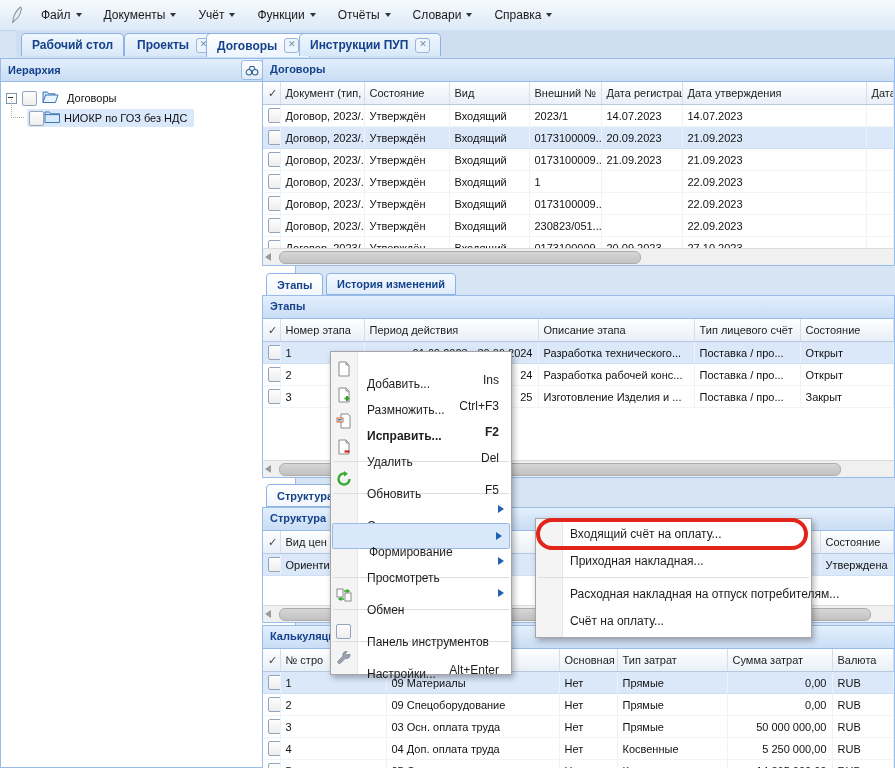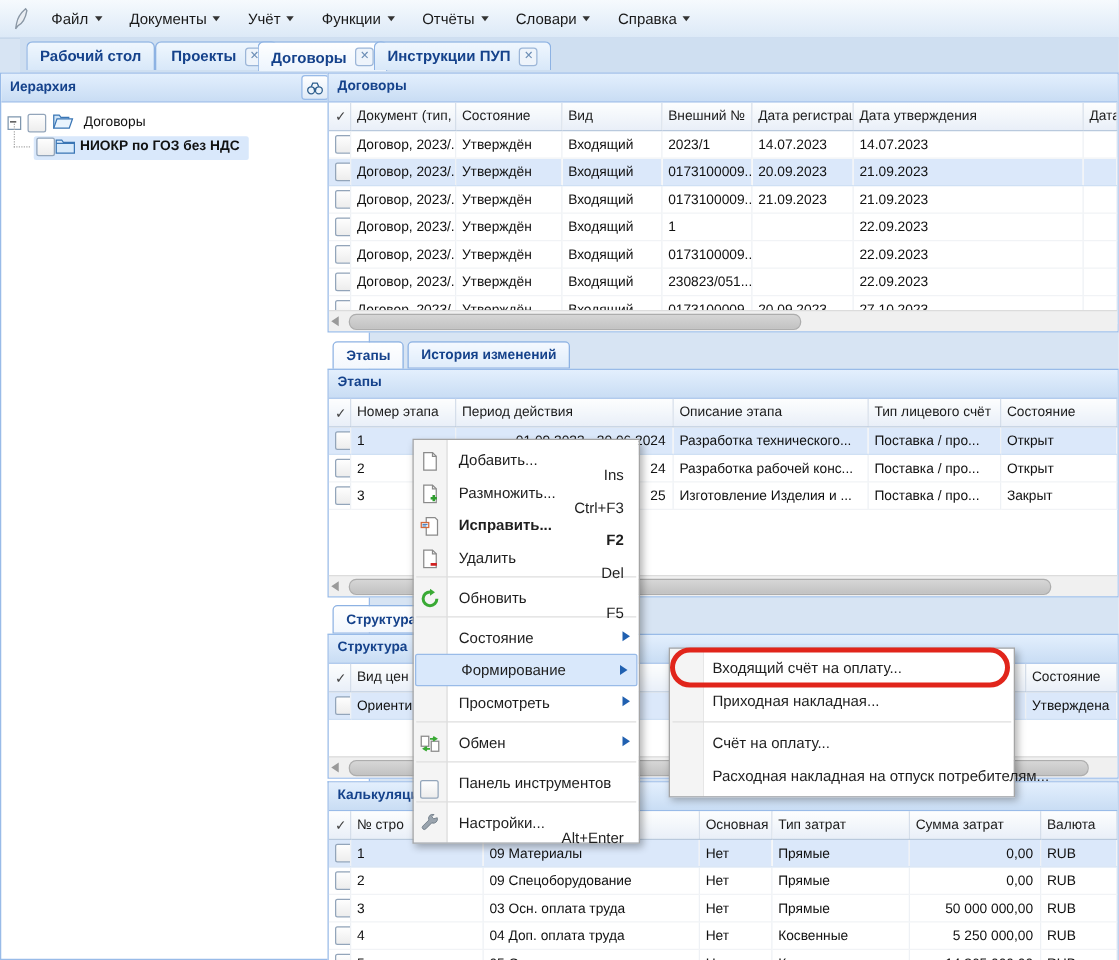--- a/index.html
+++ b/index.html
@@ -49,31 +49,31 @@
   .hscroll{position:absolute;height:16px;background:#f0f0f0;border-top:1px solid #dcdcdc;}
   .sb-arrow{position:absolute;left:2px;top:4px;width:0;height:0;border-top:4px solid transparent;border-bottom:4px solid transparent;border-right:6px solid #9a9a9a;}
   .sb-thumb{position:absolute;top:2px;height:11px;background:linear-gradient(#d6d6d6,#c2c2c2);border:1px solid #adadad;border-radius:6px;}
 
   
   .expander{width:9px;height:9px;border:1px solid #7e96ae;background:#fff;display:inline-block;position:relative;vertical-align:middle;}
   .expander:before{content:"";position:absolute;left:1px;top:3.5px;width:5px;height:1px;background:#333;}
   .treerow{position:absolute;height:20px;display:flex;align-items:center;gap:5px;}
   .treelabel{font-size:11px;color:#111;padding:1px 3px;}
   .treerow.sel .treelabel-wrap{background:#d9e8fb;border-radius:2px;}
-  .treelabel-wrap{display:flex;align-items:flex-start;padding:1px 4px 1px 2px;font-weight:bold;}
+  .treelabel-wrap{display:flex;align-items:center;padding:1px 4px 1px 2px;}
   .dotline{position:absolute;border-left:1px dotted #a9a9a9;border-bottom:1px dotted #a9a9a9;}
   .sidebtn{width:20px;height:18px;border:1px solid #99bbe8;border-radius:3px;background:linear-gradient(#ffffff,#dfeaf7);
     display:flex;align-items:center;justify-content:center;color:#2f5f9e;font-weight:bold;}
   .collapse-glyph:before{content:"\00AB";font-size:12px;color:#2f5f9e;}
 
   
   .menu{position:absolute;background:linear-gradient(to right,#f4f4f4 0,#f4f4f4 26px,#e6e6e6 26px,#e6e6e6 27px,#ffffff 27px);
     border:1px solid #a5a5a5;box-shadow:2px 3px 6px rgba(0,0,0,.3);padding:3px 0;z-index:20;box-sizing:border-box;}
   .mi{position:relative;height:26px;line-height:26px;padding-left:36px;padding-right:10px;font-size:12px;color:#1e1e1e;cursor:default;}
-  .mi .mil{display:inline-block;}
+  .mi .mil{display:inline-block;margin-top:16px;}
   .mi .mis{position:absolute;right:12px;top:12px;}
   .mi.bold .mil, .mi.bold .mis{font-weight:bold;}
   .mi.hl{background:#d9e8fb;border:1px solid #99bbe8;border-radius:2px;height:24px;line-height:24px;margin:0 1px;}
   .mic{position:absolute;left:5px;top:5px;width:16px;height:16px;}
   .arr{position:absolute;right:7px;top:8px;width:0;height:0;border-top:4.5px solid transparent;border-bottom:4.5px solid transparent;border-left:6px solid #2060b0;}
   .msep{height:0;border-top:1px solid #dedede;margin:2px 2px 3px 2px;}
   .submenu{padding:2px 0;}
   .smi{position:relative;height:27px;line-height:27px;padding-left:34px;font-size:12px;color:#1e1e1e;white-space:nowrap;}
 
   
@@ -527,19 +527,19 @@
           </svg></span>
       <span class="mil">Настройки...</span>
       <span class="mis">Alt+Enter</span>
     </div>
   </div>
 
   <div class="menu submenu" style="left:535px;top:518px;width:277px;z-index:30;">
     <div class="smi"><span>Входящий счёт на оплату...</span></div>
     <div class="smi"><span>Приходная накладная...</span></div>
     <div class="msep"></div>
+    <div class="smi"><span>Расходная накладная на отпуск потребителям...</span></div>
     <div class="smi"><span>Счёт на оплату...</span></div>
-    <div class="smi"><span>Расходная накладная на отпуск потребителям...</span></div>
   </div>
 
   <div class="red-oval" style="left:536px;top:518px;width:264px;height:24px;"></div>
 
 </div>
 
 </body></html>

